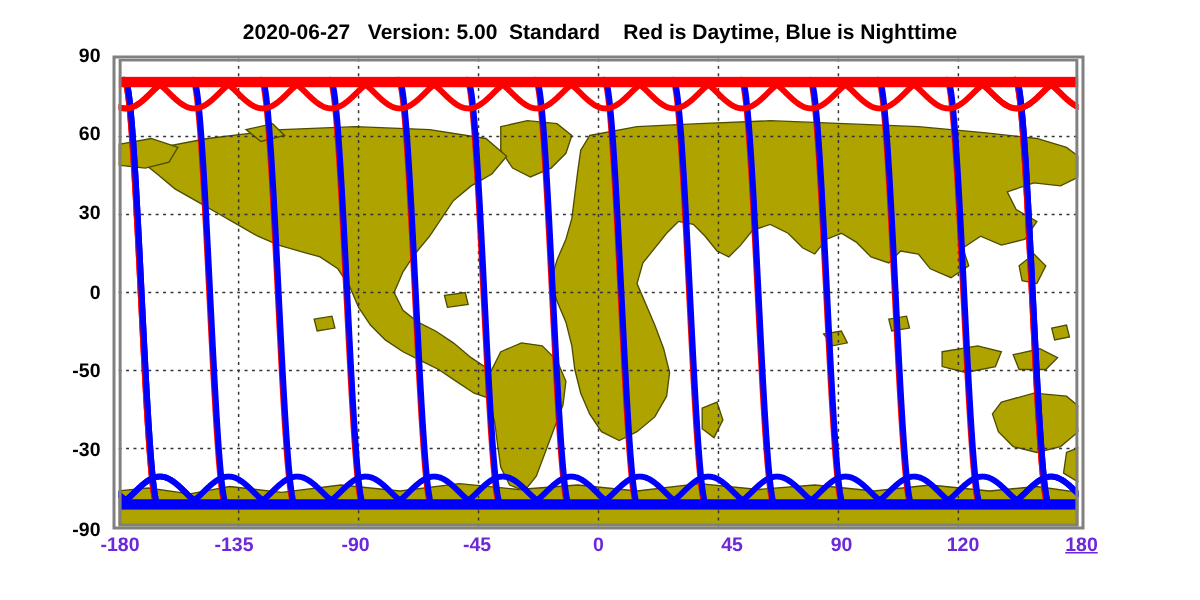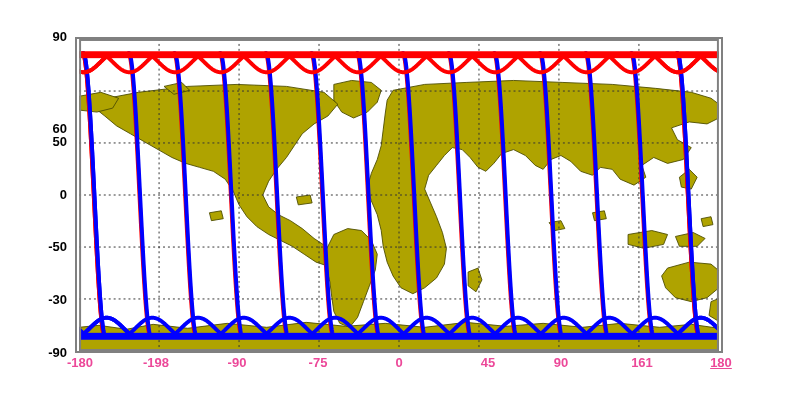--- a/index.html
+++ b/index.html
@@ -8,28 +8,29 @@
   #stage{position:relative;width:800px;height:400px;background:#ffffff;}
   #title{position:absolute;left:0;top:13px;width:800px;text-align:center;
          font-size:14px;font-weight:bold;color:#000;letter-spacing:0px;
          white-space:pre;}
   #plotwrap{position:absolute;left:75px;top:37px;width:648px;height:232px;}
   #plot{position:absolute;left:0;top:0;width:648px;height:316px;
         border:2px solid #808080;box-sizing:border-box;background:#fff;}
   svg{display:block;}
   .ylab{position:absolute;font-size:13px;font-weight:bold;color:#000;
         text-align:right;width:46px;}
-  .xlab{position:absolute;font-size:13px;font-weight:bold;color:#ec4899;
+  .xlab{position:absolute;font-size:13px;font-weight:bold;color:#6d28d9;
         text-align:center;width:60px;}
 </style>
 </head>
 <body>
 
 <div id="stage">
 
+  <div id="title">2020-06-27   Version: 5.00  Standard    Red is Daytime, Blue is Nighttime</div>
 
   <div id="plotwrap">
     <svg id="plot" width="648" height="316" viewBox="0 0 648 316">
 
       <defs>
         <clipPath id="clipPlot">
             <rect x="0" y="0" width="648" height="316"></rect>
           </clipPath>
       </defs>
 
@@ -154,30 +155,30 @@
           <path d="M0.30,32.85 L0.71,33.00 L1.11,33.13 L1.52,33.25 L1.92,33.36 L2.33,33.45 L2.73,33.53 L3.14,33.59 L3.54,33.64 L3.95,33.68 L4.35,33.70 L4.76,33.71 L5.16,33.70 L5.57,33.68 L5.97,33.64 L6.38,33.59 L6.78,33.53 L7.19,33.45 L7.59,33.36 L8.00,33.25 L8.40,33.13 L8.81,33.00 L9.21,32.85 L9.62,32.69 L10.02,32.52 L10.43,32.33 L10.83,32.14 L11.24,31.92 L11.64,31.70 L12.05,31.47 L12.45,31.22 L12.86,30.96 L13.26,30.69 L13.67,30.41 L14.07,30.12 L14.48,29.83 L14.88,29.52 L15.29,29.20 L15.69,28.87 L16.10,28.54 L16.50,28.19 L16.91,27.84 L17.31,27.49 L17.72,27.12 L18.12,26.75 L18.53,26.38 L18.93,26.00 L19.34,25.61 L19.74,25.22 L20.15,24.83 L20.55,24.44 L20.96,24.04 L21.36,23.64 L21.77,23.24 L22.17,22.84 L22.58,22.45 L22.98,22.05 L23.39,21.65 L23.79,21.26 L24.20,20.87 L24.60,20.49 L25.01,20.11 L25.41,19.74 L25.82,19.37 L26.22,19.01 L26.63,18.67 L27.03,18.34 L27.44,18.02 L27.84,17.72 L28.25,17.45 L28.65,17.20 L29.06,17.03" fill="none" stroke="#FF0000" stroke-width="4" stroke-linecap="round"></path>
           <path d="M3.60,298.97 L4.01,298.80 L4.41,298.55 L4.82,298.28 L5.22,297.98 L5.63,297.66 L6.03,297.33 L6.43,296.99 L6.84,296.63 L7.24,296.26 L7.65,295.89 L8.06,295.51 L8.46,295.13 L8.87,294.74 L9.27,294.35 L9.68,293.95 L10.08,293.55 L10.48,293.16 L10.89,292.76 L11.29,292.36 L11.70,291.96 L12.11,291.56 L12.51,291.17 L12.92,290.78 L13.32,290.39 L13.73,290.00 L14.13,289.62 L14.53,289.25 L14.94,288.88 L15.34,288.51 L15.75,288.16 L16.16,287.81 L16.56,287.46 L16.97,287.13 L17.37,286.80 L17.77,286.48 L18.18,286.17 L18.58,285.88 L18.99,285.59 L19.39,285.31 L19.80,285.04 L20.21,284.78 L20.61,284.53 L21.02,284.30 L21.42,284.08 L21.82,283.86 L22.23,283.67 L22.63,283.48 L23.04,283.31 L23.44,283.15 L23.85,283.00 L24.26,282.87 L24.66,282.75 L25.07,282.64 L25.47,282.55 L25.87,282.47 L26.28,282.41 L26.68,282.36 L27.09,282.32 L27.49,282.30 L27.90,282.29 L28.31,282.30 L28.71,282.32 L29.12,282.36 L29.52,282.41 L29.93,282.47 L30.33,282.55 L30.73,282.64 L31.14,282.75 L31.54,282.87 L31.95,283.00 L32.36,283.15 L32.76,283.31 L33.17,283.48 L33.57,283.67 L33.98,283.86 L34.38,284.08 L34.78,284.30 L35.19,284.53 L35.59,284.78 L36.00,285.04 L36.41,285.31 L36.81,285.59 L37.22,285.88 L37.62,286.17 L38.02,286.48 L38.43,286.80 L38.83,287.13 L39.24,287.46 L39.64,287.81 L40.05,288.16 L40.46,288.51 L40.86,288.88 L41.27,289.25 L41.67,289.62 L42.08,290.00 L42.48,290.39 L42.88,290.78 L43.29,291.17 L43.69,291.56 L44.10,291.96 L44.51,292.36 L44.91,292.76 L45.32,293.16 L45.72,293.55 L46.13,293.95 L46.53,294.35 L46.93,294.74 L47.34,295.13 L47.74,295.51 L48.15,295.89 L48.56,296.26 L48.96,296.63 L49.37,296.99 L49.77,297.33 L50.18,297.66 L50.58,297.98 L50.98,298.28 L51.39,298.55 L51.79,298.80 L52.20,298.97" fill="none" stroke="#0000FF" stroke-width="4" stroke-linecap="round"></path>
           <rect x="0" y="12.4" width="648" height="7" fill="#FF0000"></rect>
           <rect x="0" y="297.6" width="648" height="7" fill="#0000FF"></rect>
         </g>
 
       <rect x="1" y="1" width="646" height="314" fill="none" stroke="#808080" stroke-width="2"></rect>
     </svg>
 
     <div class="ylab" style="left:-54px;top:-8px;">90</div>
-    <div class="ylab" style="left:-54px;top:44px;margin-top:40px;">60</div>
-    <div class="ylab" style="left:-54px;top:97px;">50</div>
+    <div class="ylab" style="left:-54px;top:44px;">60</div>
+    <div class="ylab" style="left:-54px;top:97px;">30</div>
     <div class="ylab" style="left:-54px;top:150px;">0</div>
     <div class="ylab" style="left:-54px;top:202px;">-50</div>
     <div class="ylab" style="left:-54px;top:255px;">-30</div>
     <div class="ylab" style="left:-54px;top:308px;">-90</div>
 
     <div class="xlab" style="left:-25px;top:318px;">-180</div>
-    <div class="xlab" style="left:51px;top:318px;">-198</div>
+    <div class="xlab" style="left:51px;top:318px;">-135</div>
     <div class="xlab" style="left:132px;top:318px;">-90</div>
-    <div class="xlab" style="left:213px;top:318px;">-75</div>
+    <div class="xlab" style="left:213px;top:318px;">-45</div>
     <div class="xlab" style="left:294px;top:318px;">0</div>
     <div class="xlab" style="left:383px;top:318px;">45</div>
     <div class="xlab" style="left:456px;top:318px;">90</div>
-    <div class="xlab" style="left:537px;top:318px;">161</div>
+    <div class="xlab" style="left:537px;top:318px;">120</div>
     <div class="xlab" style="left:616px;top:318px;text-decoration:underline;">180</div>
   </div>
 </div>
 
 </body></html>

